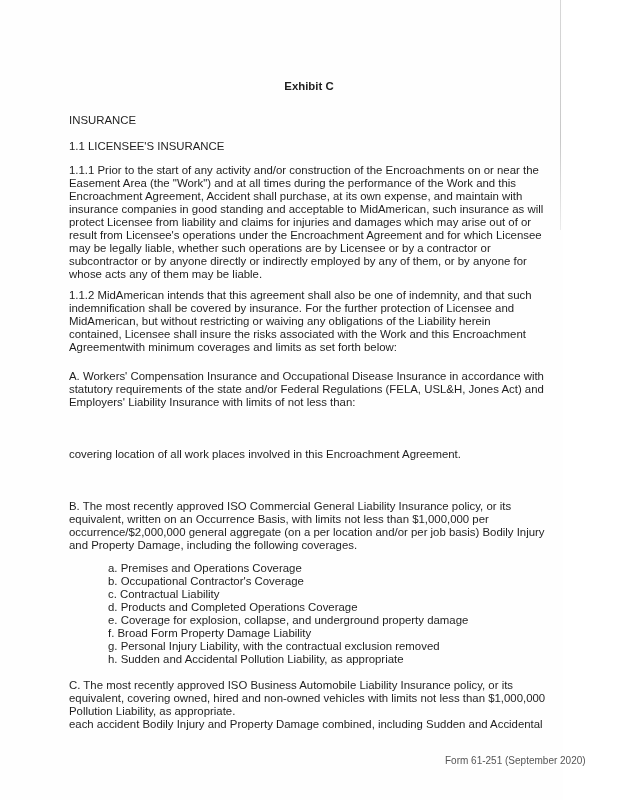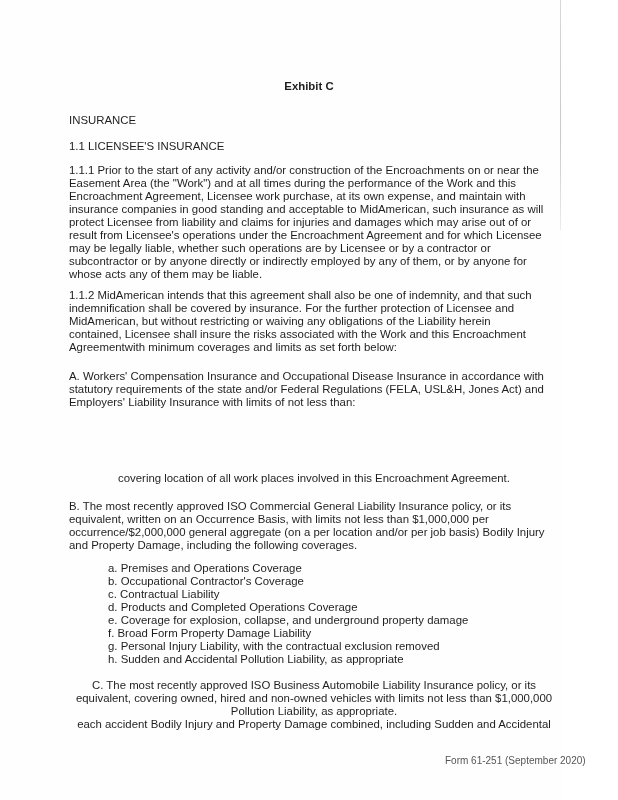--- a/index.html
+++ b/index.html
@@ -64,21 +64,21 @@
   <div class="scan-edge"></div>
 
   <div class="abs title">Exhibit C</div>
 
   <div class="abs heading" style="top:114px;">INSURANCE</div>
   <div class="abs heading" style="top:140px;">1.1 LICENSEE'S INSURANCE</div>
 
   <div class="para" style="top:164px;">
     <span class="line">1.1.1 Prior to the start of any activity and/or construction of the Encroachments on or near the</span>
     <span class="line">Easement Area (the "Work") and at all times during the performance of the Work and this</span>
-    <span class="line">Encroachment Agreement, Licensee work purchase, at its own expense, and maintain with</span>
+    <span class="line">Encroachment Agreement, Accident shall purchase, at its own expense, and maintain with</span>
     <span class="line">insurance companies in good standing and acceptable to MidAmerican, such insurance as will</span>
     <span class="line">protect Licensee from liability and claims for injuries and damages which may arise out of or</span>
     <span class="line">result from Licensee's operations under the Encroachment Agreement and for which Licensee</span>
     <span class="line">may be legally liable, whether such operations are by Licensee or by a contractor or</span>
     <span class="line">subcontractor or by anyone directly or indirectly employed by any of them, or by anyone for</span>
     <span class="line">whose acts any of them may be liable.</span>
   </div>
 
   <div class="para" style="top:289px;">
     <span class="line">1.1.2 MidAmerican intends that this agreement shall also be one of indemnity, and that such</span>
@@ -88,21 +88,21 @@
     <span class="line">Agreementwith minimum coverages and limits as set forth below:</span>
   </div>
 
   <div class="para" style="top:370px;">
     <span class="line">A. Workers' Compensation Insurance and Occupational Disease Insurance in accordance with</span>
     <span class="line">statutory requirements of the state and/or Federal Regulations (FELA, USL&amp;H, Jones Act) and</span>
     <span class="line">Employers' Liability Insurance with limits of not less than:</span>
   </div>
 
 
-  <div class="para" style="top:472px;text-align:center;">
+  <div class="para" style="top:448px;">
     <span class="line">covering location of all work places involved in this Encroachment Agreement.</span>
   </div>
 
   <div class="para" style="top:500px;">
     <span class="line">B. The most recently approved ISO Commercial General Liability Insurance policy, or its</span>
     <span class="line">equivalent, written on an Occurrence Basis, with limits not less than $1,000,000 per</span>
     <span class="line">occurrence/$2,000,000 general aggregate (on a per location and/or per job basis) Bodily Injury</span>
     <span class="line">and Property Damage, including the following coverages.</span>
   </div>
 
@@ -110,21 +110,21 @@
     <span class="line">a. Premises and Operations Coverage</span>
     <span class="line">b. Occupational Contractor's Coverage</span>
     <span class="line">c. Contractual Liability</span>
     <span class="line">d. Products and Completed Operations Coverage</span>
     <span class="line">e. Coverage for explosion, collapse, and underground property damage</span>
     <span class="line">f. Broad Form Property Damage Liability</span>
     <span class="line">g. Personal Injury Liability, with the contractual exclusion removed</span>
     <span class="line">h. Sudden and Accidental Pollution Liability, as appropriate</span>
   </div>
 
-  <div class="para" style="top:679px;text-align:center;">
+  <div class="para" style="top:679px;">
     <span class="line">C. The most recently approved ISO Business Automobile Liability Insurance policy, or its</span>
     <span class="line">equivalent, covering owned, hired and non-owned vehicles with limits not less than $1,000,000</span>
     <span class="line">Pollution Liability, as appropriate.</span>
     <span class="line">each accident Bodily Injury and Property Damage combined, including Sudden and Accidental</span>
   </div>
 
   <div class="abs footer">Form 61-251 (September 2020)</div>
 </div>
 
 </body></html>

